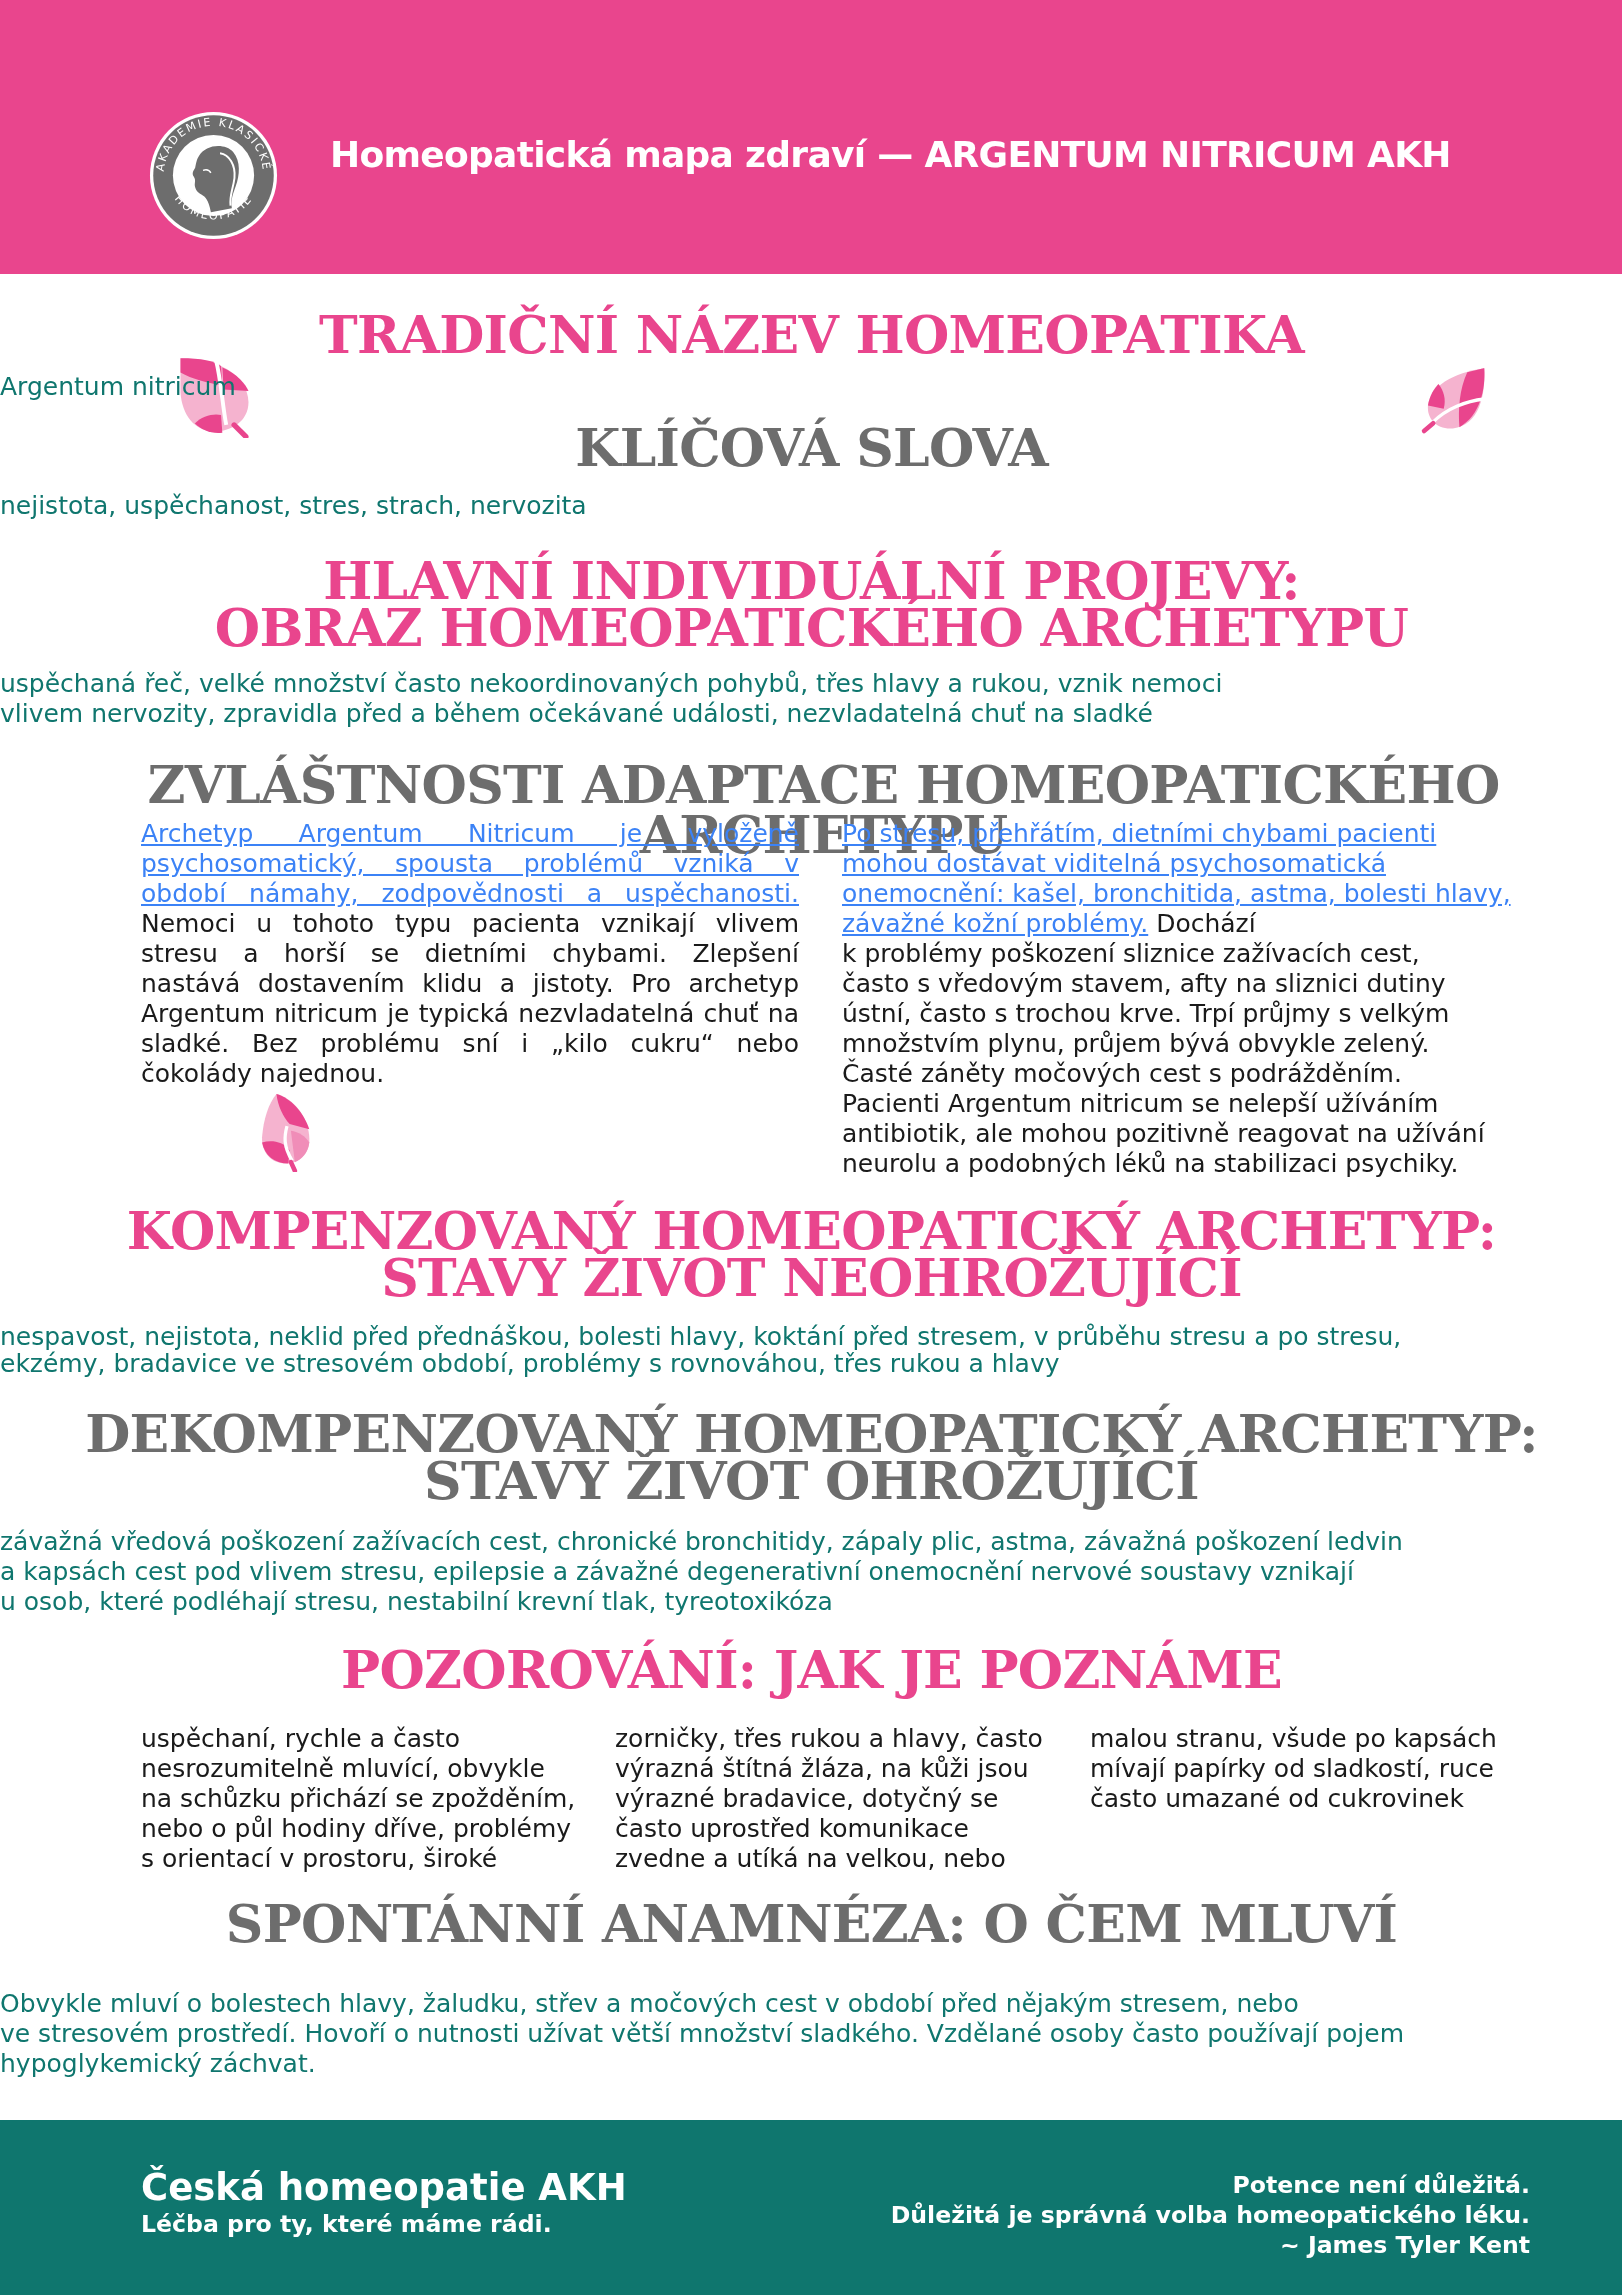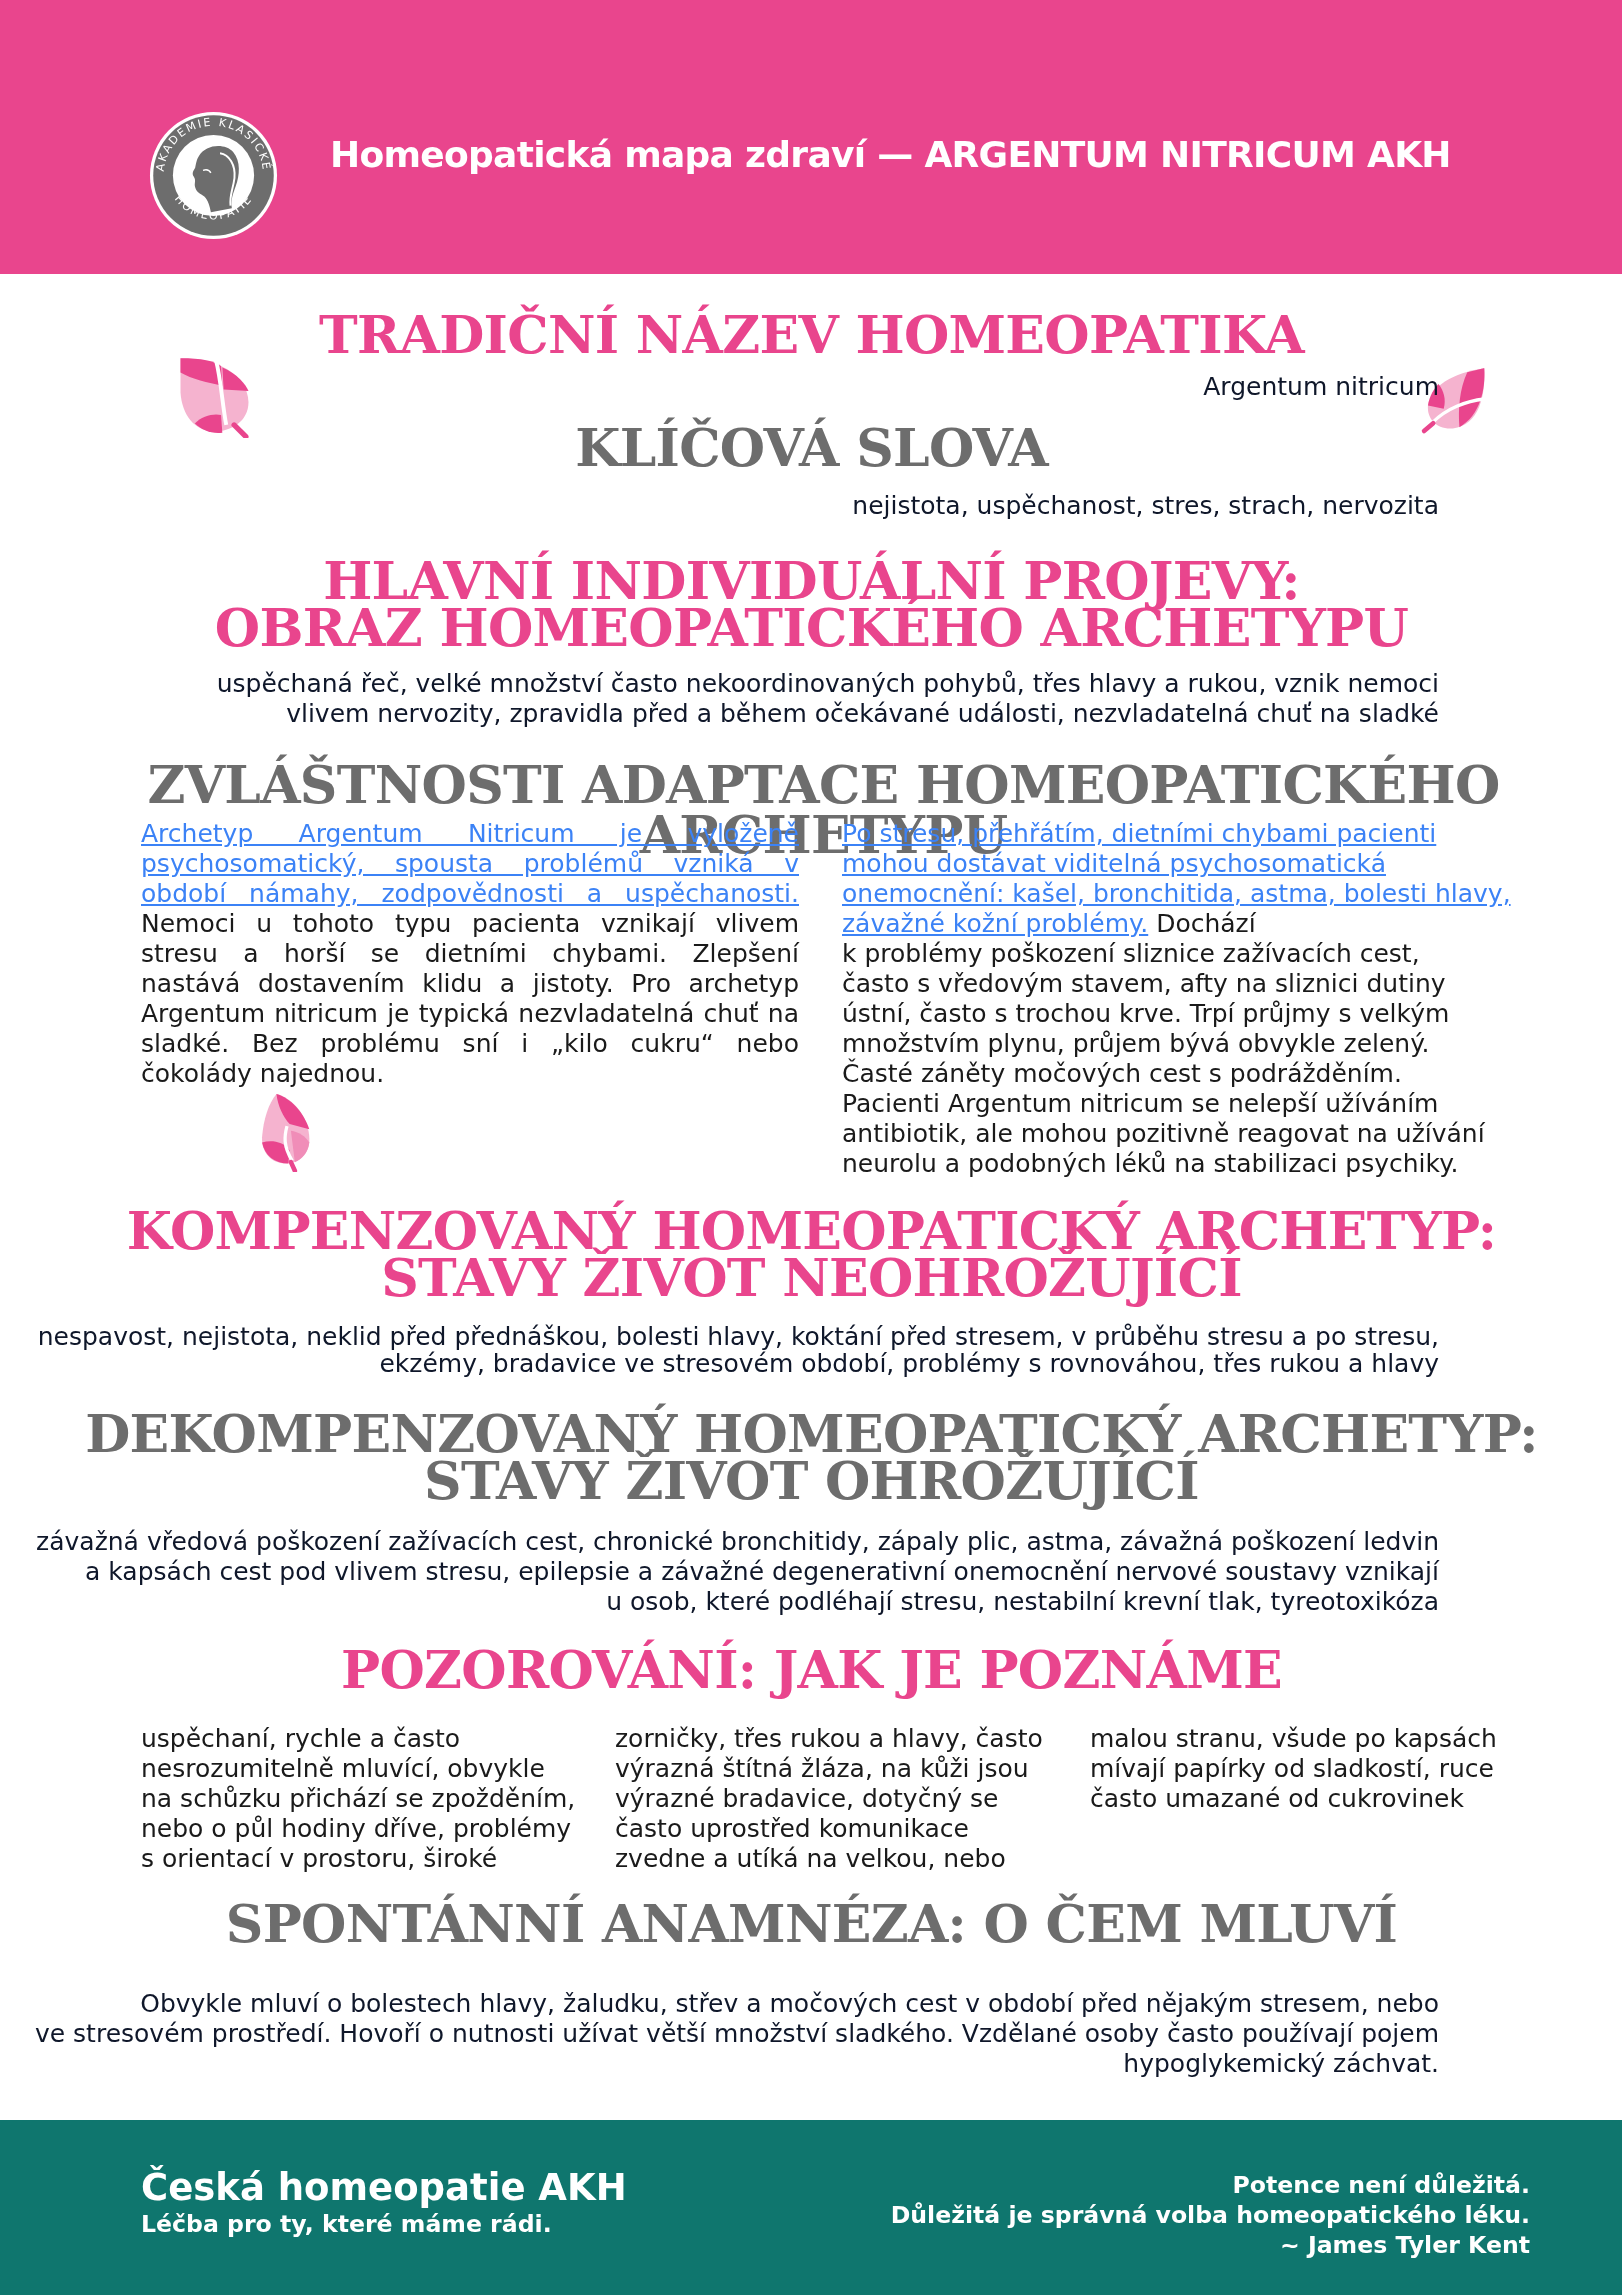--- a/index.html
+++ b/index.html
@@ -21,22 +21,22 @@
       font-size: 36px; color: #ffffff; white-space: nowrap; letter-spacing: -0.7px;
     }
     .sec-h {
       position: absolute; left: 0; width: 1623px; text-align: center;
       font-family: "DejaVu Serif", serif; font-weight: bold;
       font-size: 52px; line-height: 50px; letter-spacing: -0.7px;
     }
     .pink { color: #E9458D; }
     .gray { color: #6D6D6D; }
     .center-text {
-      position: absolute; left: 0; width: 1439px; text-align: right;
-      font-size: 25px; line-height: 30px; color: #0f172a;
+      position: absolute; left: 0; width: 1439px; text-align: left;
+      font-size: 25px; line-height: 30px; color: #0f766e;
     }
     .col-text {
       position: absolute; font-size: 25px; line-height: 30px; color: #1a1a1a;
     }
     .justify { text-align: justify; }
     .hl { color: #3b82f6; text-decoration: underline; }
     .leaf { position: absolute; }
     .footer {
       position: absolute; left: 0; top: 2120px; width: 1623px; height: 175px;
       background: #0f766e; color: #ffffff;

